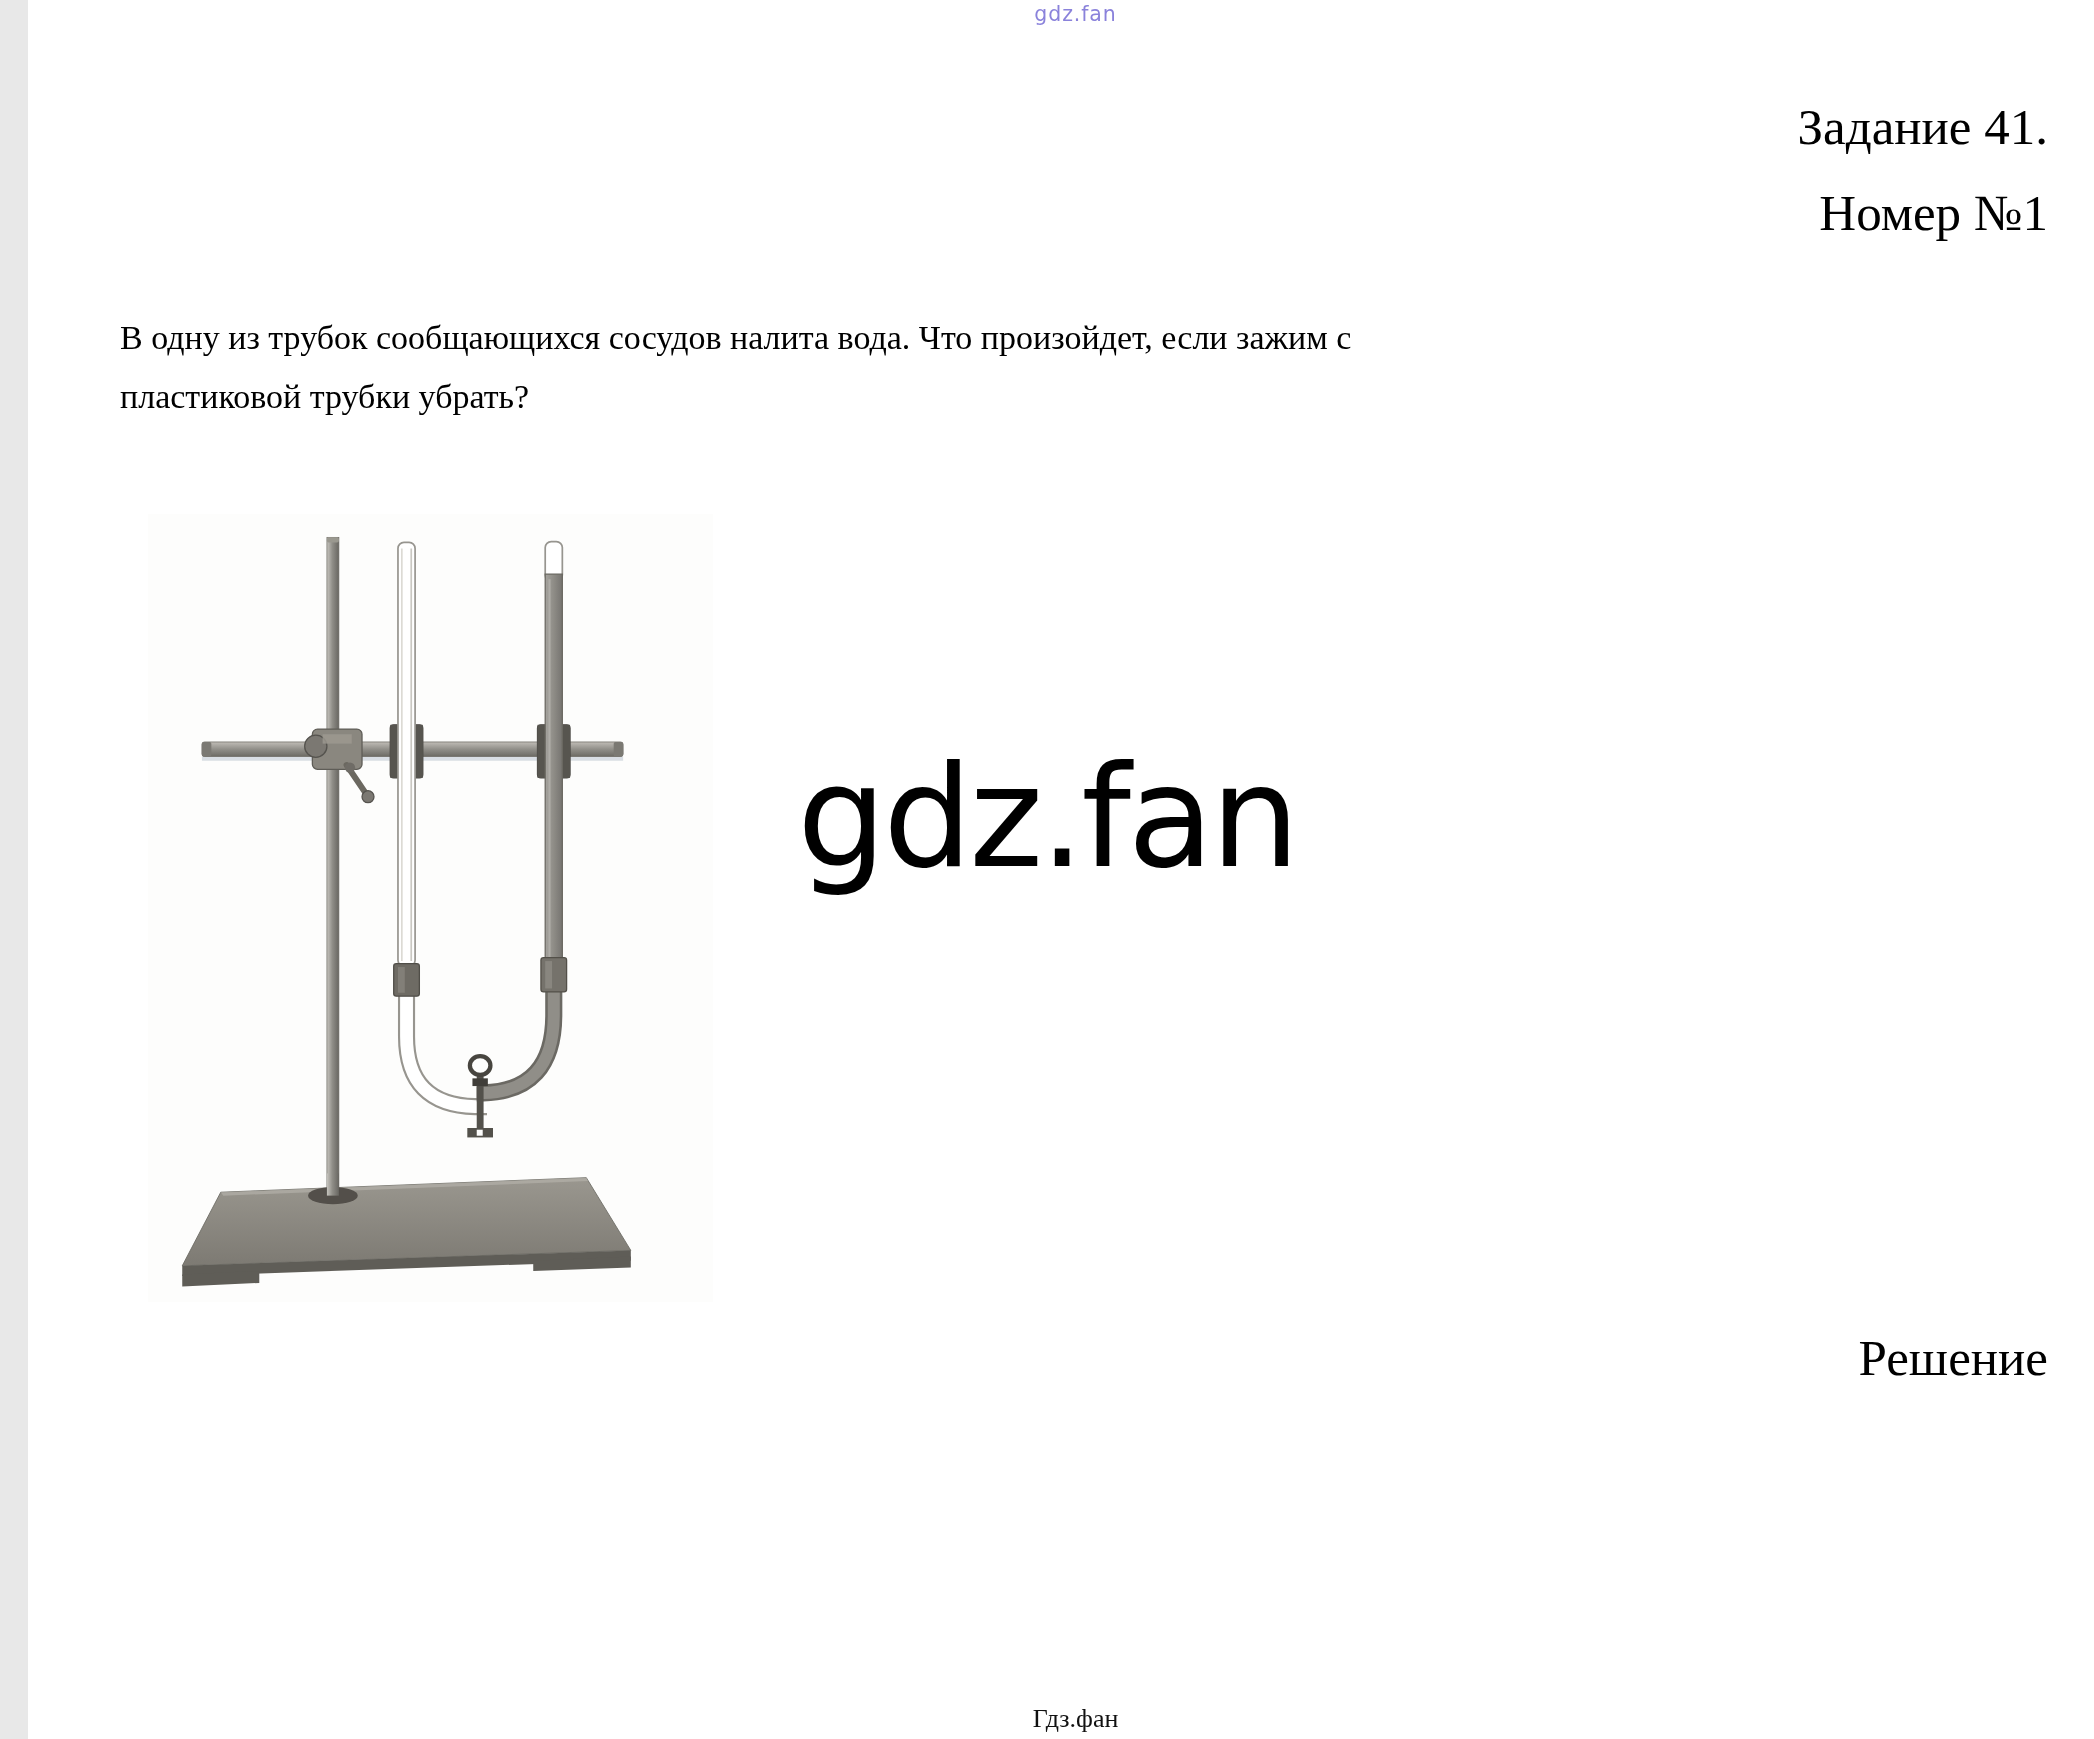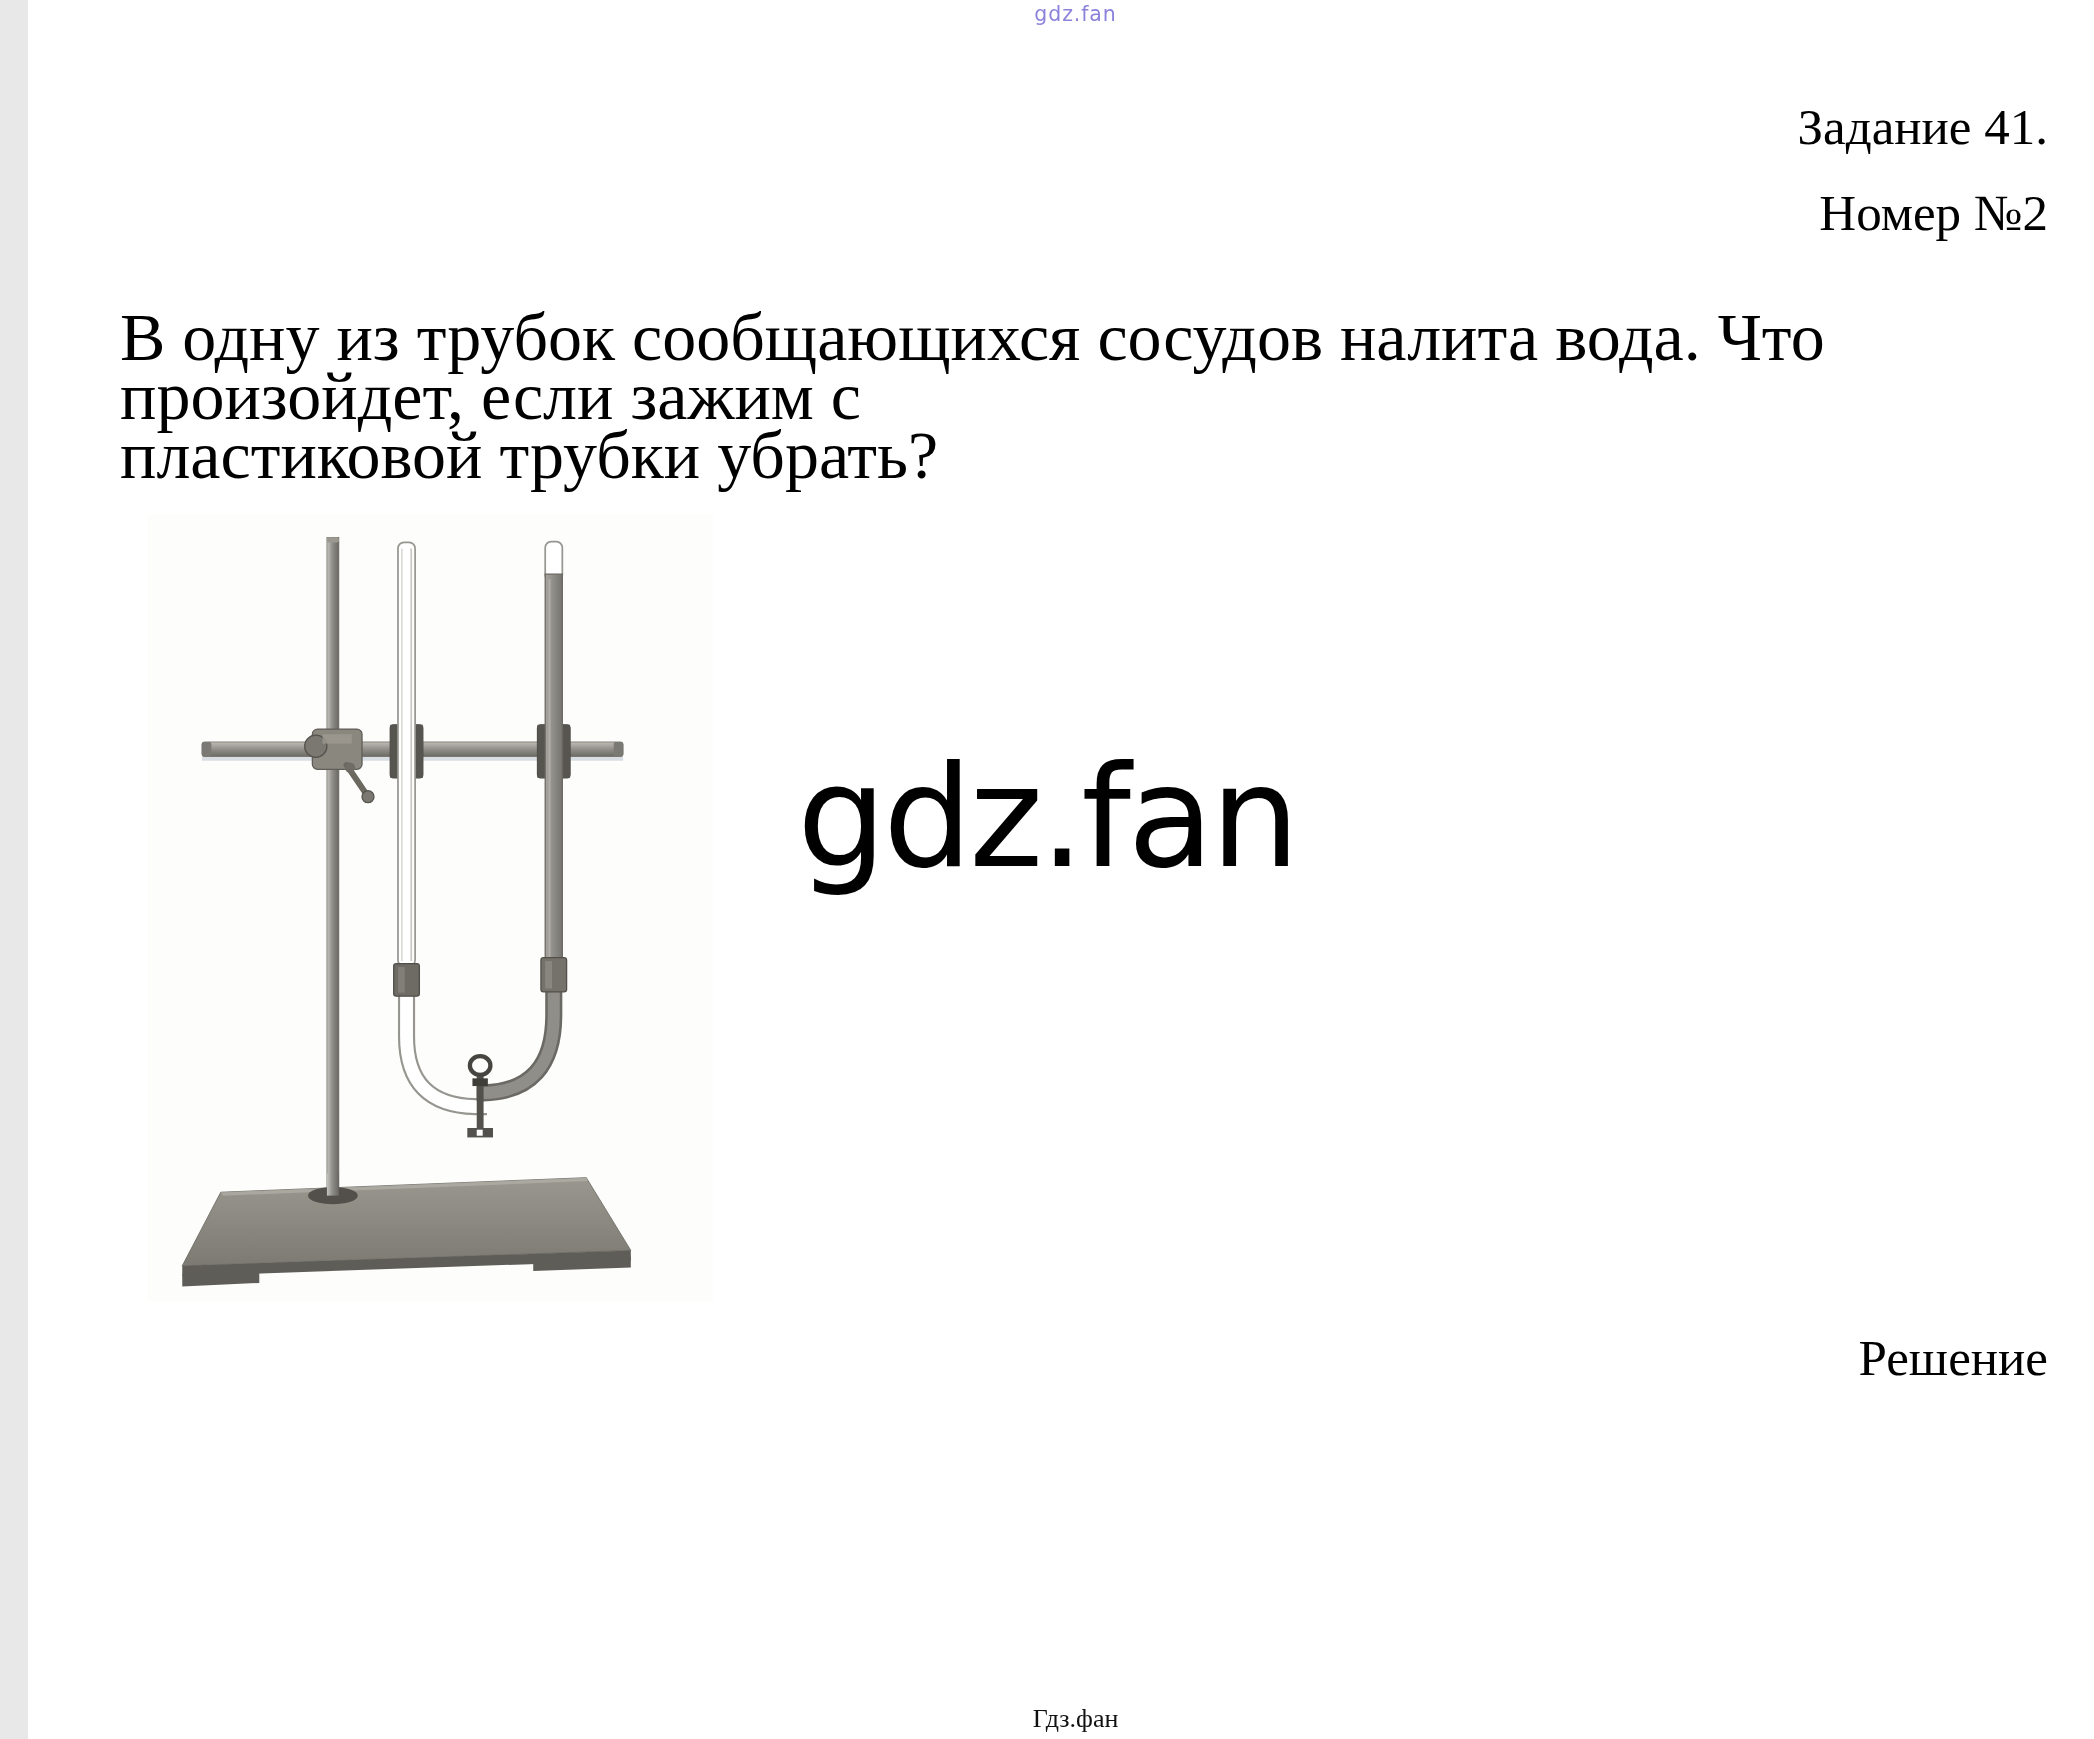--- a/index.html
+++ b/index.html
@@ -25,21 +25,21 @@
     text-align:right;
     font-size:51px;
     line-height:53px;
     white-space:nowrap;
   }
   .title{top:101px;}
   .subtitle{top:187px;}
   .solution-heading{top:1332px;}
   .bodytext{
     position:absolute;left:92px;width:1952px;
-    font-size:68px;
+    font-size:34px;
     line-height:59px;
   }
   .problem{top:308px;}
   .solution-text{top:1443px;}
   .figure-wrap{
     position:absolute;left:120px;top:514px;width:565px;height:788px;
     background:#fdfdfc;
   }
   .big-watermark{
     position:absolute;left:769px;top:729px;
@@ -60,21 +60,21 @@
 </style>
 </head>
 <body>
 
 <div class="page">
 
   <div class="top-watermark">gdz.fan</div>
 
   <div class="heading title">Задание 41.</div>
 
-  <div class="heading subtitle">Номер №2</div>
+  <div class="heading subtitle">Номер №1</div>
 
   <div class="bodytext problem">В одну из трубок сообщающихся сосудов налита вода. Что произойдет, если зажим с<br>пластиковой трубки убрать?</div>
 
   <div class="figure-wrap">
     <svg width="565" height="788" viewBox="0 0 660 920" xmlns="http://www.w3.org/2000/svg">
       <defs>
         <linearGradient id="rodGrad" x1="0" y1="0" x2="1" y2="0">
           <stop offset="0" stop-color="#c6c4be"></stop>
           <stop offset="0.45" stop-color="#908e88"></stop>
           <stop offset="1" stop-color="#686661"></stop>

